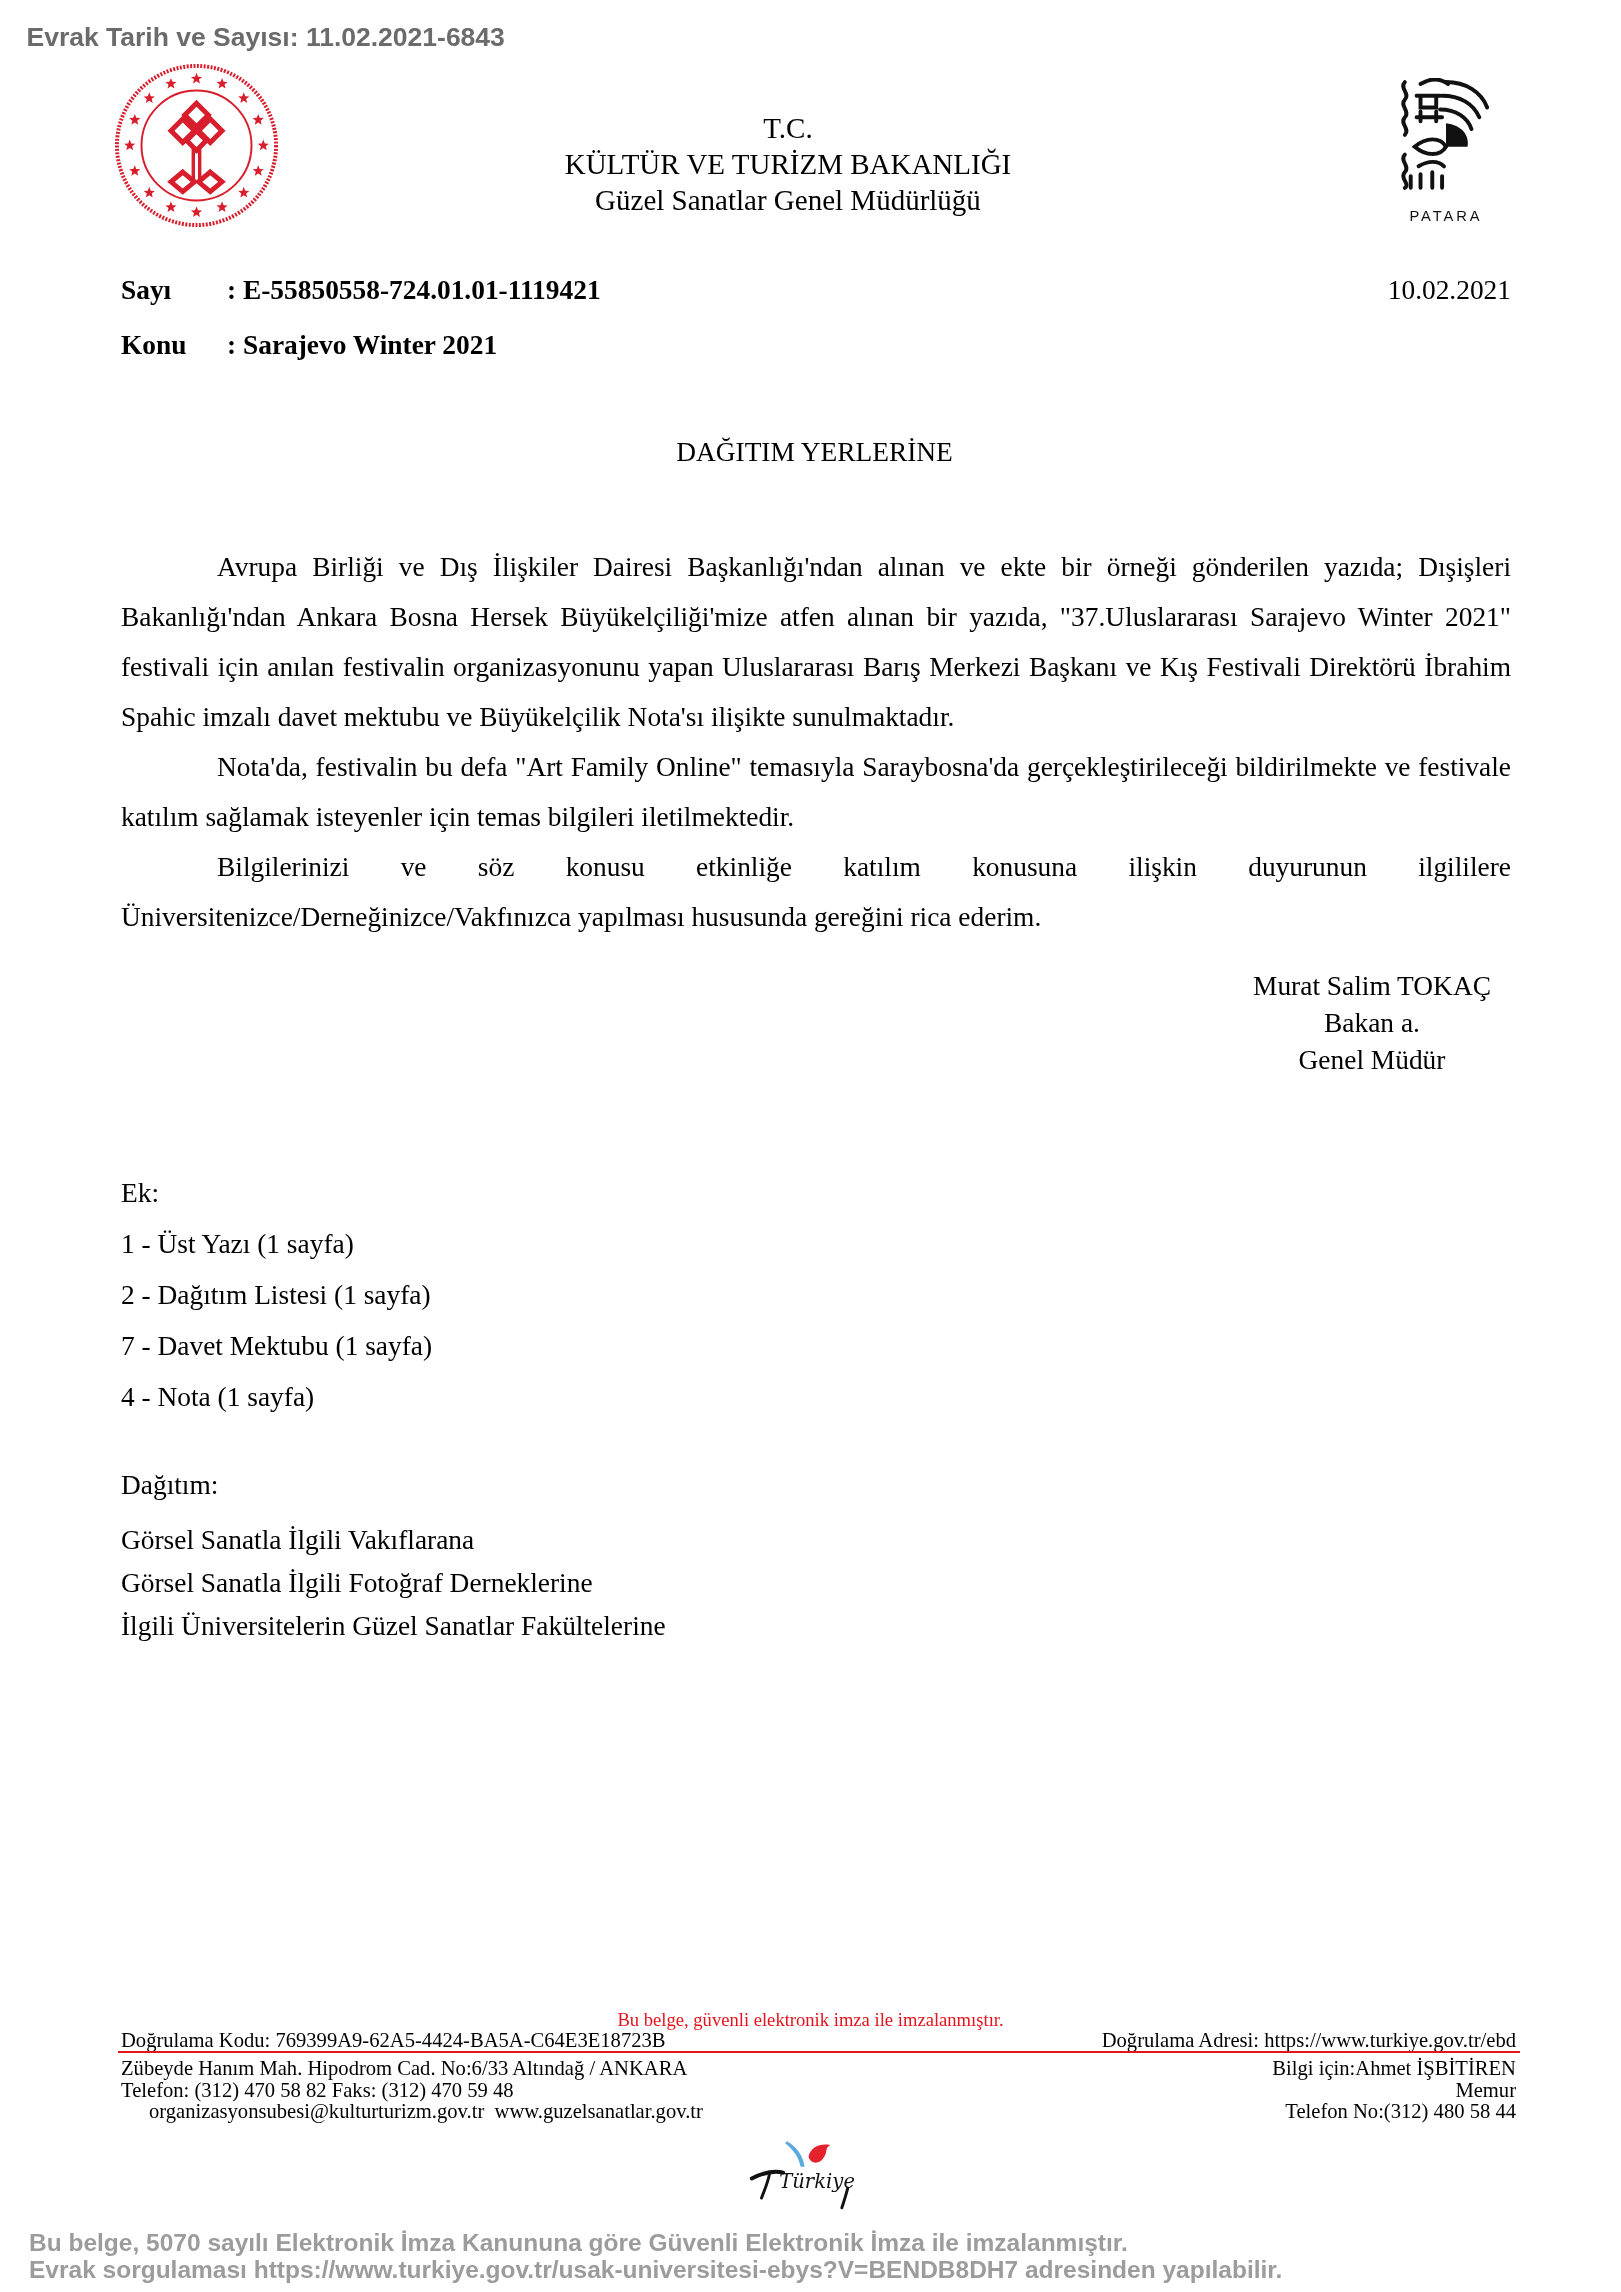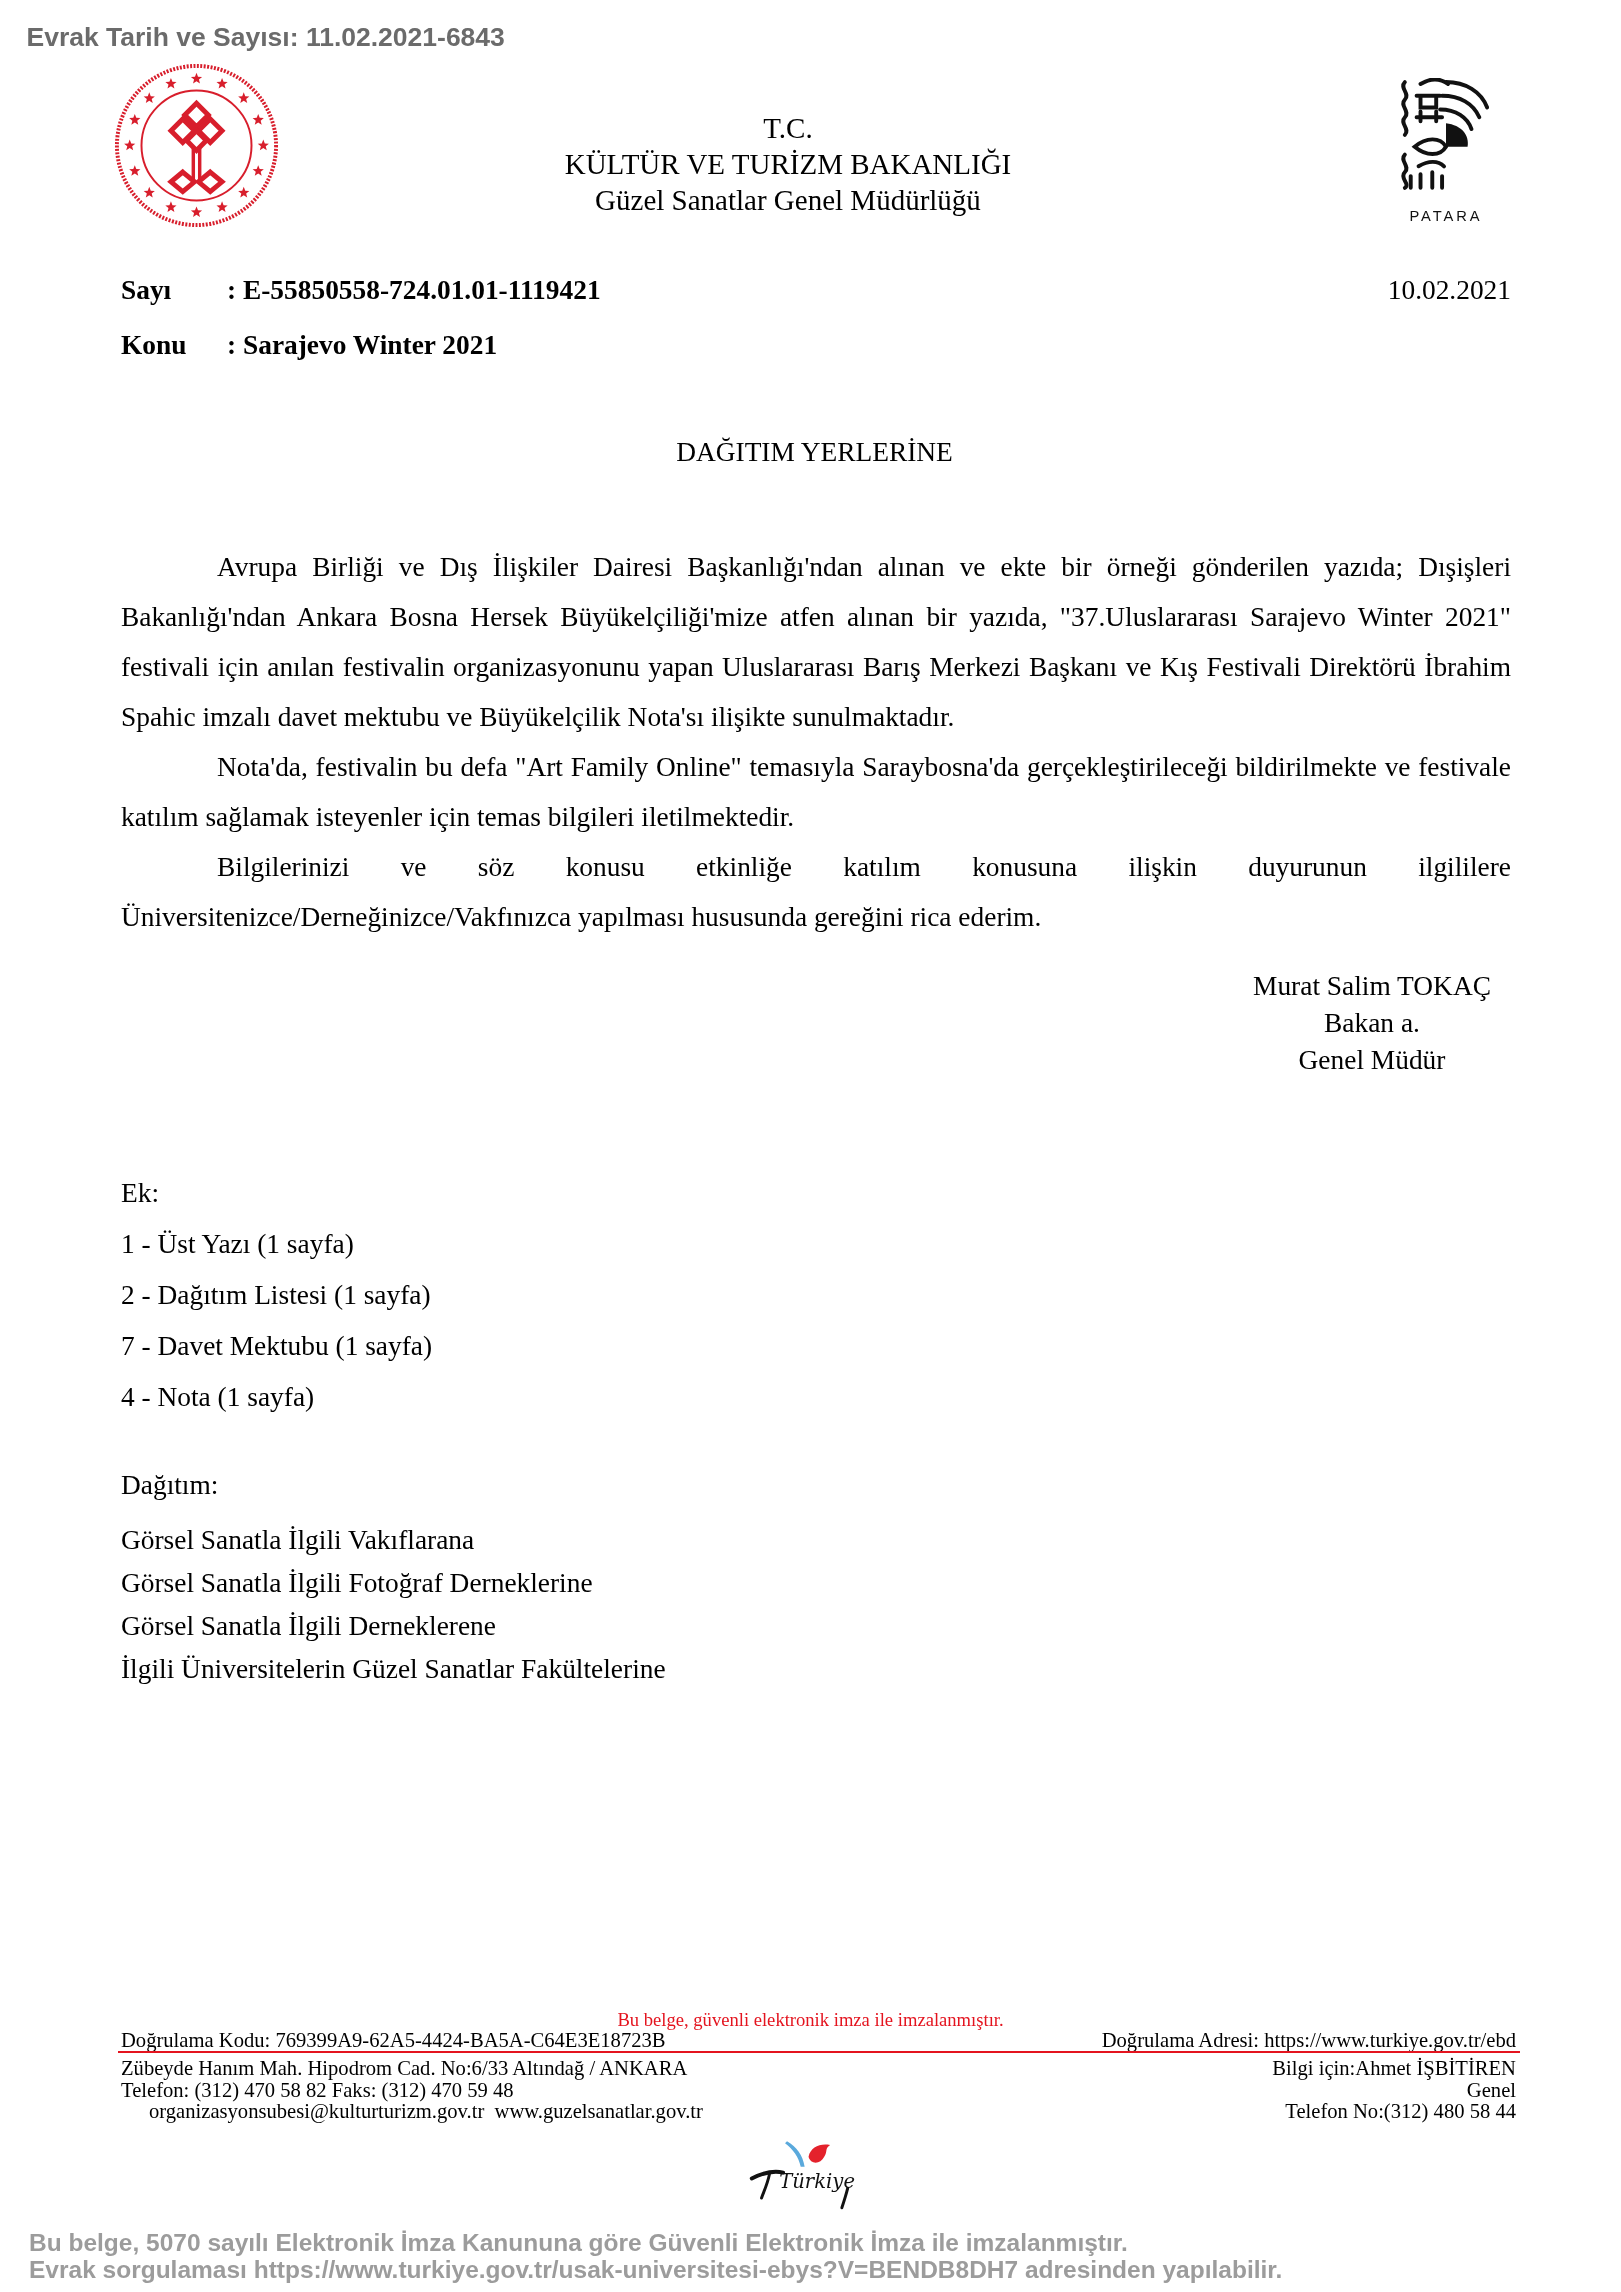--- a/index.html
+++ b/index.html
@@ -119,37 +119,36 @@
   <div class="row">1 - Üst Yazı (1 sayfa)</div>
   <div class="row">2 - Dağıtım Listesi (1 sayfa)</div>
   <div class="row">7 - Davet Mektubu (1 sayfa)</div>
   <div class="row">4 - Nota (1 sayfa)</div>
 </div>
 
 <div class="abs dist-block">
   <div class="title">Dağıtım:</div>
   <div class="row">Görsel Sanatla İlgili Vakıflarana</div>
   <div class="row">Görsel Sanatla İlgili Fotoğraf Derneklerine</div>
-  <div class="row">Görsel Sanatla İlgili Derneklerene</div>
   <div class="row">İlgili Üniversitelerin Güzel Sanatlar Fakültelerine</div>
 </div>
 
 <div class="abs footer-sign-note">Bu belge, güvenli elektronik imza ile imzalanmıştır.</div>
 <div class="abs footer-code">Doğrulama Kodu: 769399A9-62A5-4424-BA5A-C64E3E18723B</div>
 <div class="abs footer-addr-url">Doğrulama Adresi: https://www.turkiye.gov.tr/ebd</div>
 <div class="abs footer-line"></div>
 
 <div class="abs footer-left">
   <div>Zübeyde Hanım Mah. Hipodrom Cad. No:6/33 Altındağ / ANKARA</div>
   <div>Telefon: (312) 470 58 82 Faks: (312) 470 59 48</div>
   <div style="white-space:pre;margin-left:28px;">organizasyonsubesi@kulturturizm.gov.tr  www.guzelsanatlar.gov.tr</div>
 </div>
 <div class="abs footer-right">
   <div>Bilgi için:Ahmet İŞBİTİREN</div>
-  <div>Genel</div>
+  <div>Memur</div>
   <div>Telefon No:(312) 480 58 44</div>
 </div>
 
 <svg class="abs turkiye-logo" viewBox="0 0 145 75">
   <path d="M48 4 C58 10 64 18 66 30 L62 30 C60 20 54 12 46 6 Z" fill="#5aa9dc"></path>
   <path d="M70 20 C72 10 82 6 92 8 C86 12 90 14 86 20 C82 28 72 28 70 20 Z" fill="#e4222c"></path>
   <path d="M12 42 C24 36 36 34 44 36" stroke="#111" stroke-width="4" fill="none" stroke-linecap="round"></path>
   <path d="M30 38 C28 48 24 56 22 62" stroke="#111" stroke-width="3" fill="none" stroke-linecap="round"></path>
   <text x="40" y="52" font-family="DejaVu Serif, serif" font-style="italic" font-size="20" fill="#111">Türkiye</text>
   <path d="M110 52 C108 60 106 66 104 72" stroke="#111" stroke-width="3" fill="none" stroke-linecap="round"></path>

